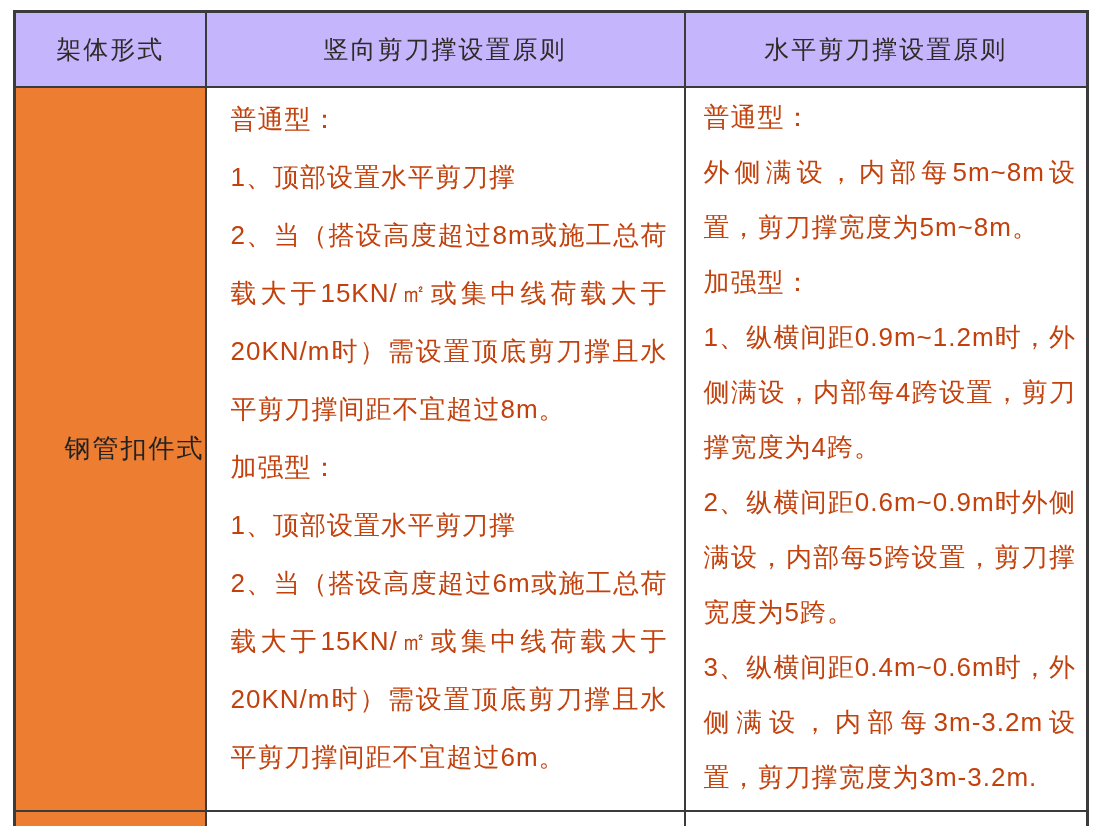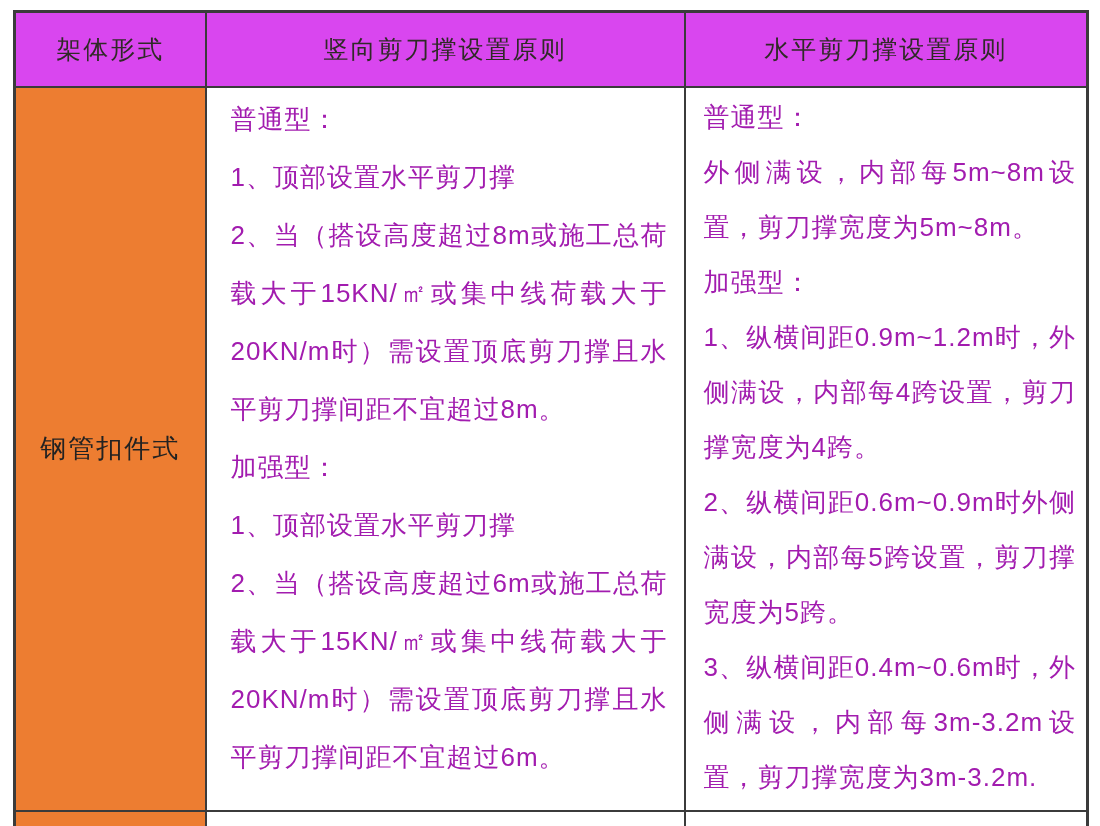--- a/index.html
+++ b/index.html
@@ -25,39 +25,39 @@
   table.spec-table, table.spec-table td, table.spec-table th {
     border: 2px solid #3b3b3b;
   }
   table.spec-table { border-width: 3px; }
   col.c1 { width: 191px; }
   col.c2 { width: 479px; }
   col.c3 { width: 403px; }
 
   th.hdr {
     height: 75px;
-    background: #d946ef;
+    background: #c4b5fd;
     color: #2f2a26;
     font-size: 25px;
     font-weight: 500;
     letter-spacing: 2px;
     text-align: center;
     vertical-align: middle;
   }
   td.frame-cell {
     background: #ed7d31;
     color: #222222;
     font-size: 26px;
     letter-spacing: 2px;
-    text-align: center;
+    text-align: right;
     vertical-align: middle;
   }
   td.rules-cell {
     background: #ffffff;
-    color: #a21caf;
+    color: #c2410c;
     font-size: 26px;
     vertical-align: top;
   }
   td.rules-horizontal { padding: 2px 16px 0 24px; }
   td.rules-vertical   { padding: 2px 10px 0 18px; }
   .rules-cell p {
     text-align: justify;
     letter-spacing: 1px;
   }
   td.rules-horizontal p { line-height: 58px; }

